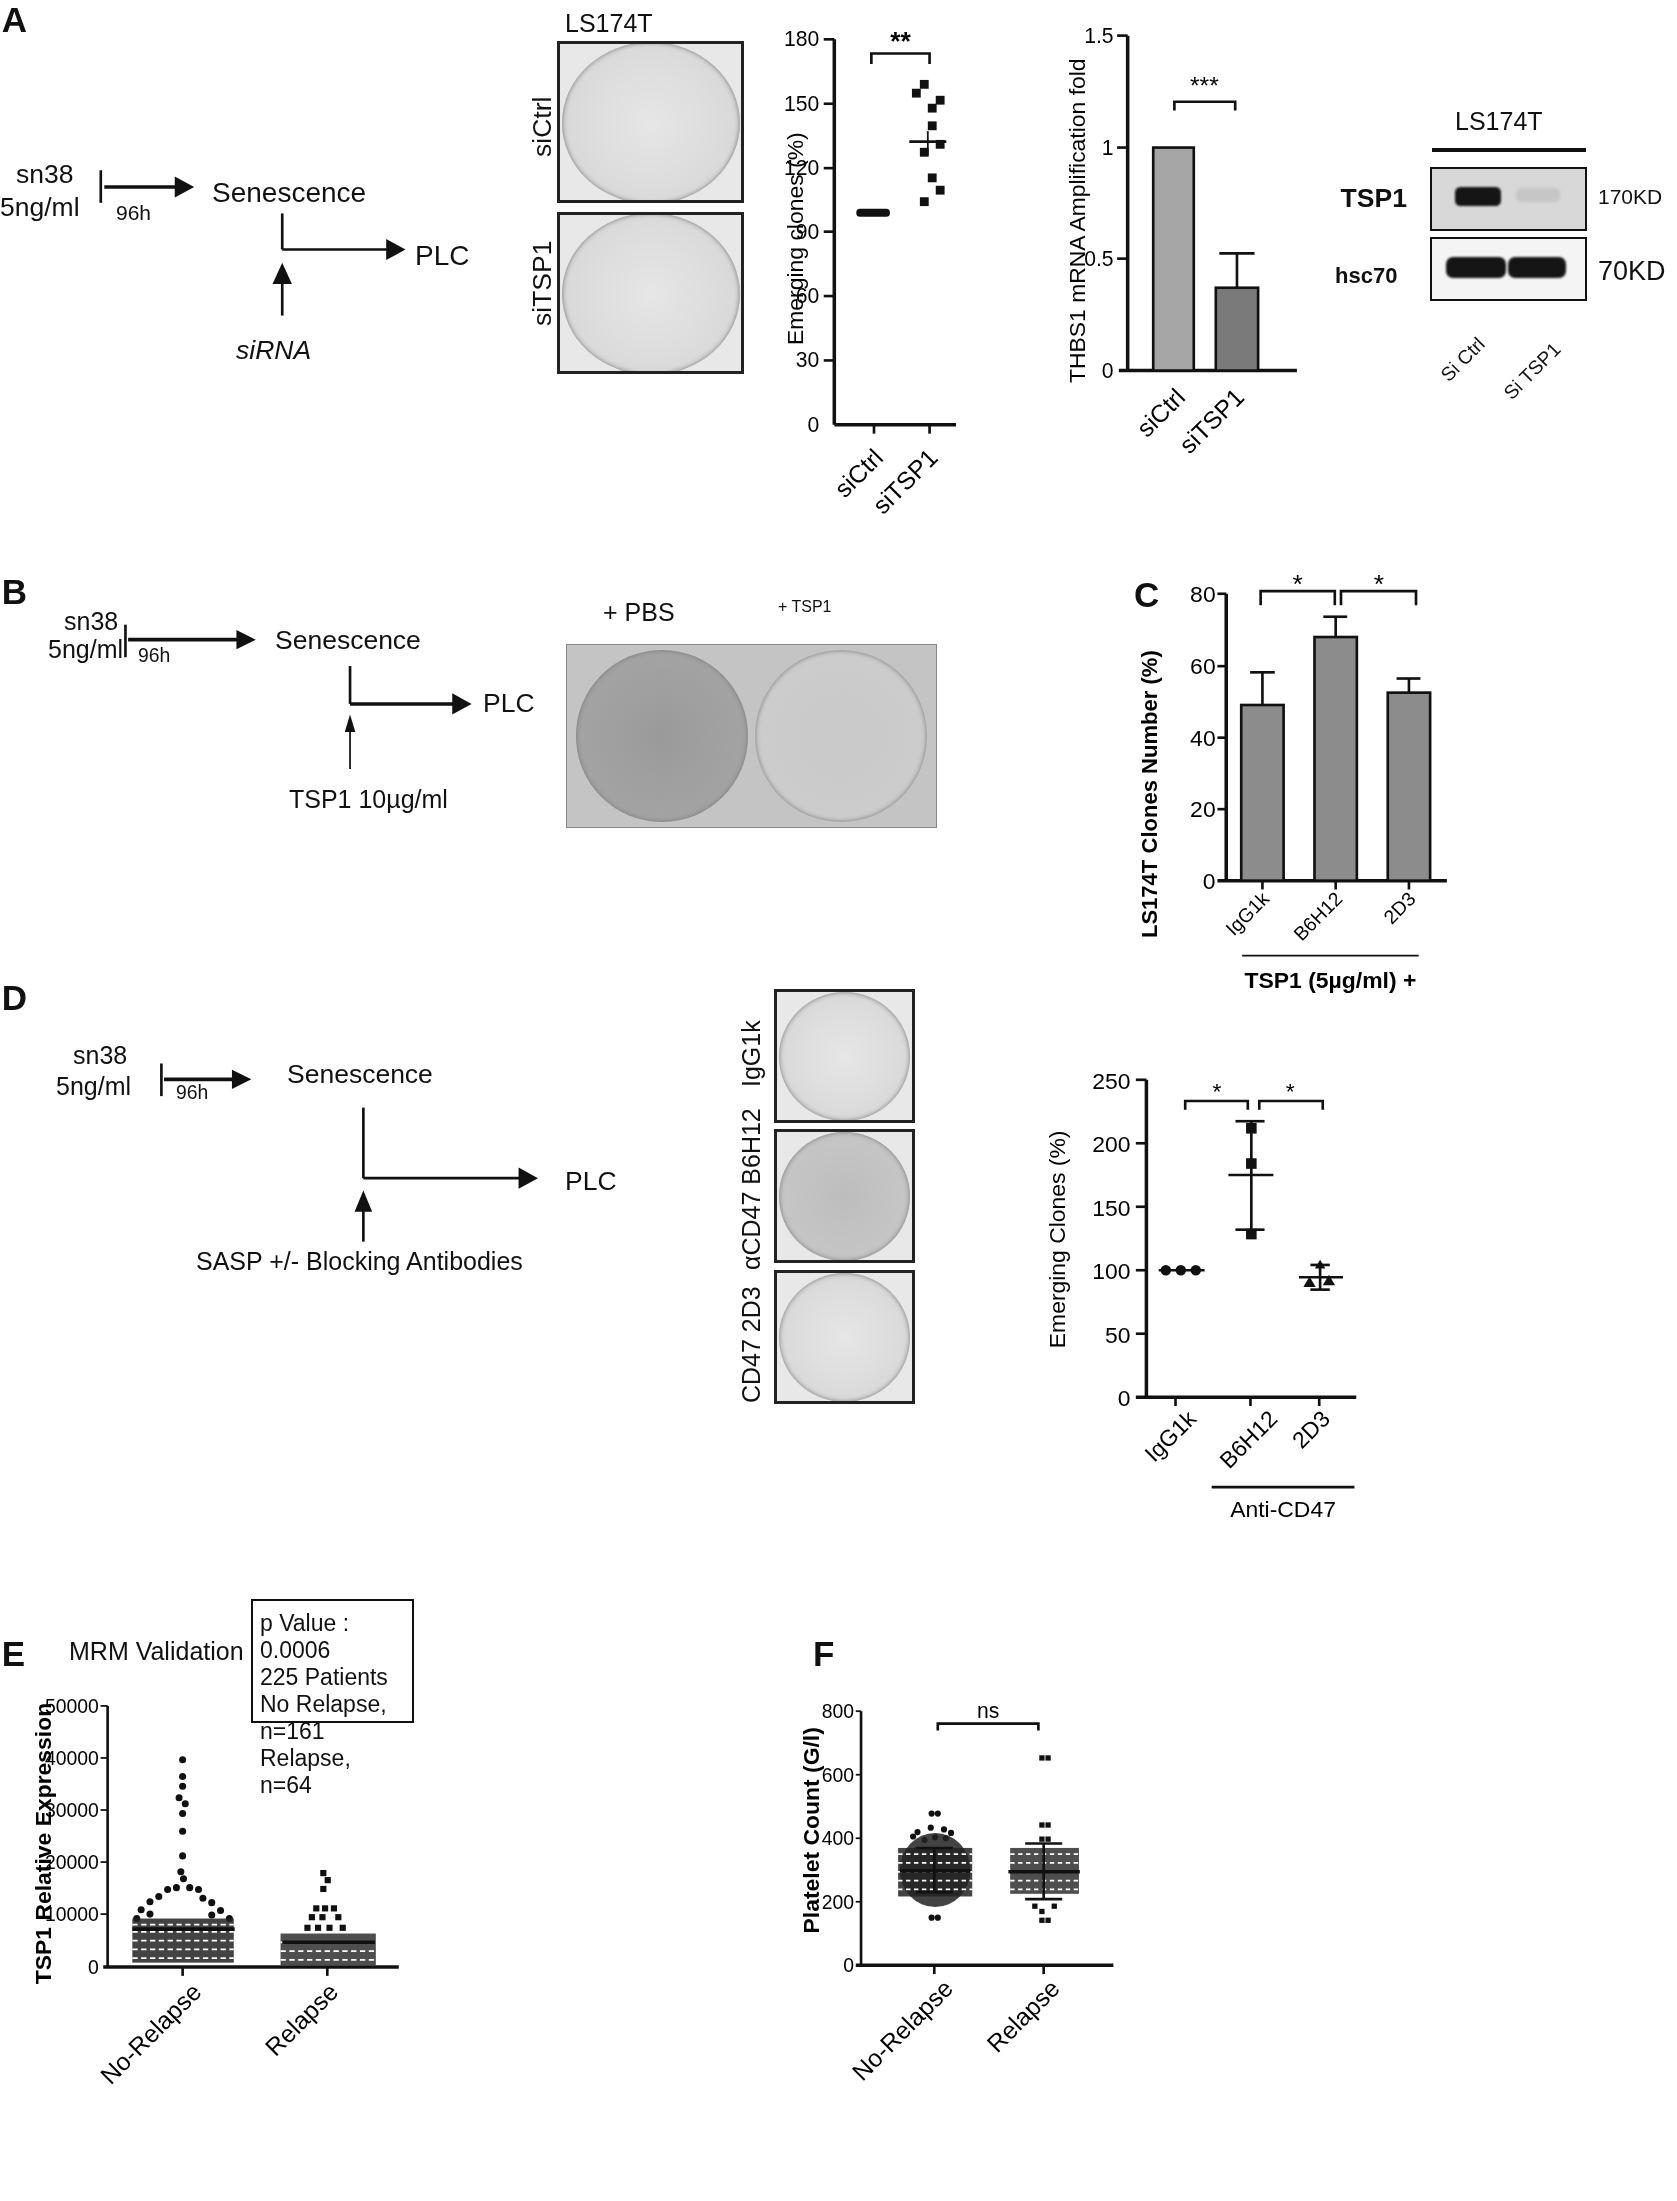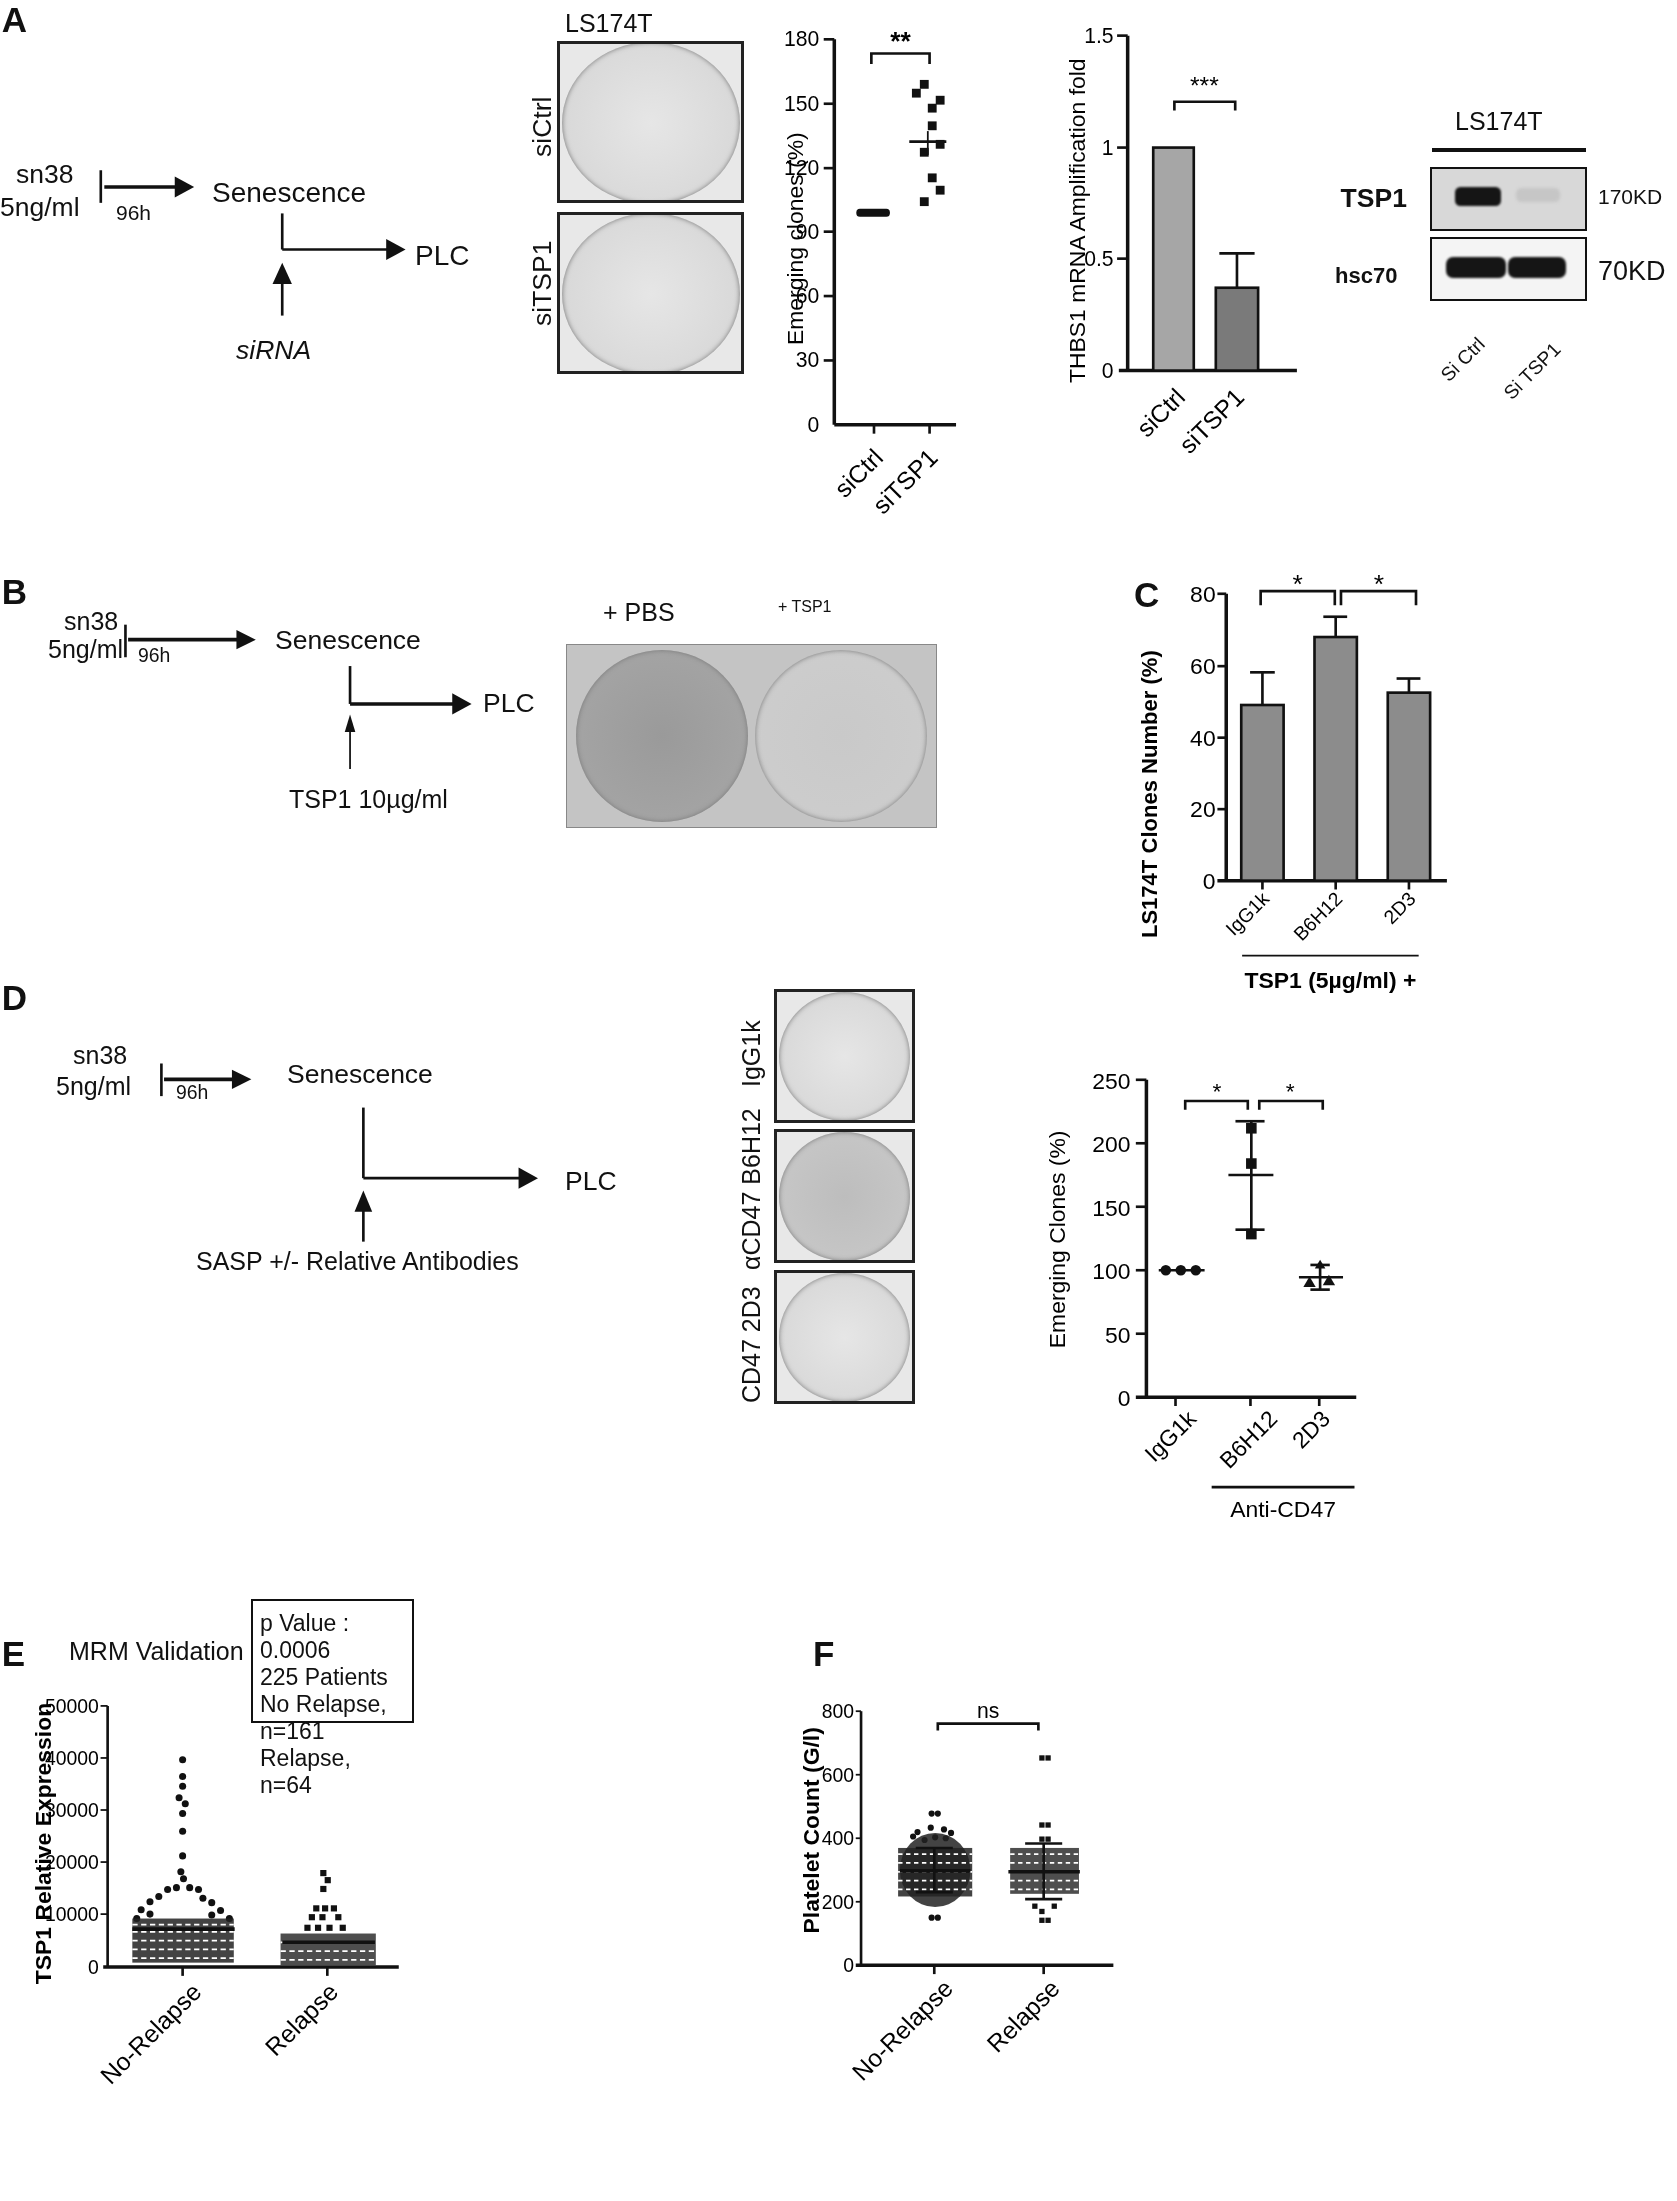--- a/index.html
+++ b/index.html
@@ -199,21 +199,21 @@
   <text x="228" y="500" text-anchor="middle" font-size="26" font-weight="bold">TSP1 (5µg/ml) +</text>
 </svg>
 
 <div class="panel-letter" style="left:1.8px;top:978px;">D</div>
 <div class="abs" style="left:0;top:1037px;width:635px;height:247px;">
   <div class="abs" style="left:73px;top:4.4px;font-size:25px;">sn38</div>
   <div class="abs" style="left:56px;top:35px;font-size:25px;">5ng/ml</div>
   <div class="abs" style="left:176px;top:44px;font-size:19.4px;">96h</div>
   <div class="abs" style="left:287px;top:22px;font-size:26.5px;">Senescence</div>
   <div class="abs" style="left:565px;top:129px;font-size:26.5px;">PLC</div>
-  <div class="abs" style="left:196px;top:210px;font-size:25px;">SASP +/- Relative Antibodies</div>
+  <div class="abs" style="left:196px;top:210px;font-size:25px;">SASP +/- Blocking Antibodies</div>
   <svg class="abs" style="left:0;top:0;" width="635" height="247" viewBox="0 0 720 280">
     <line x1="183" y1="30" x2="183" y2="67" stroke="#111" stroke-width="3"></line>
     <line x1="186" y1="48" x2="265" y2="48" stroke="#111" stroke-width="4"></line>
     <polygon points="263,37 285,48 263,59" fill="#111"></polygon>
     <line x1="412" y1="80" x2="412" y2="160" stroke="#111" stroke-width="3"></line>
     <line x1="412" y1="160" x2="590" y2="160" stroke="#111" stroke-width="3"></line>
     <polygon points="588,148 610,160 588,172" fill="#111"></polygon>
     <line x1="412" y1="232" x2="412" y2="185" stroke="#111" stroke-width="3"></line>
     <polygon points="402,198 412,174 422,198" fill="#111"></polygon>
   </svg>

